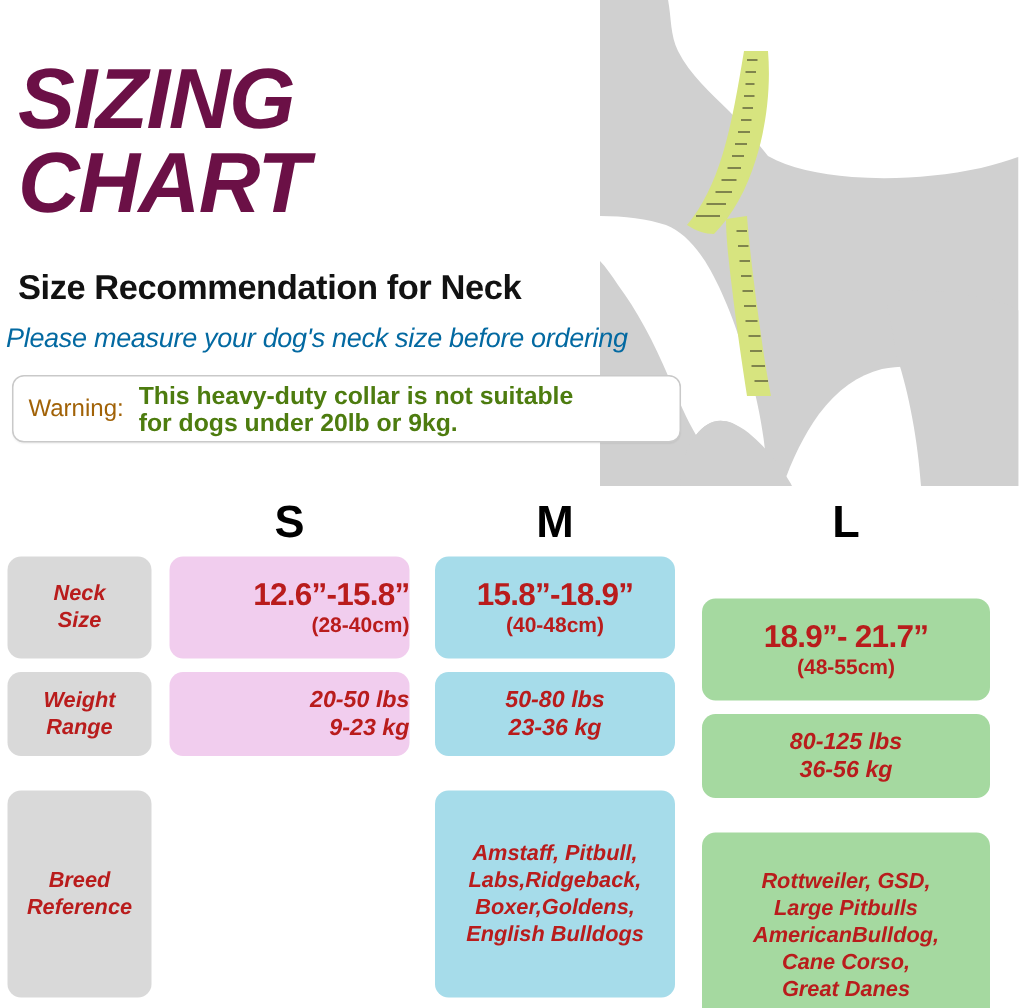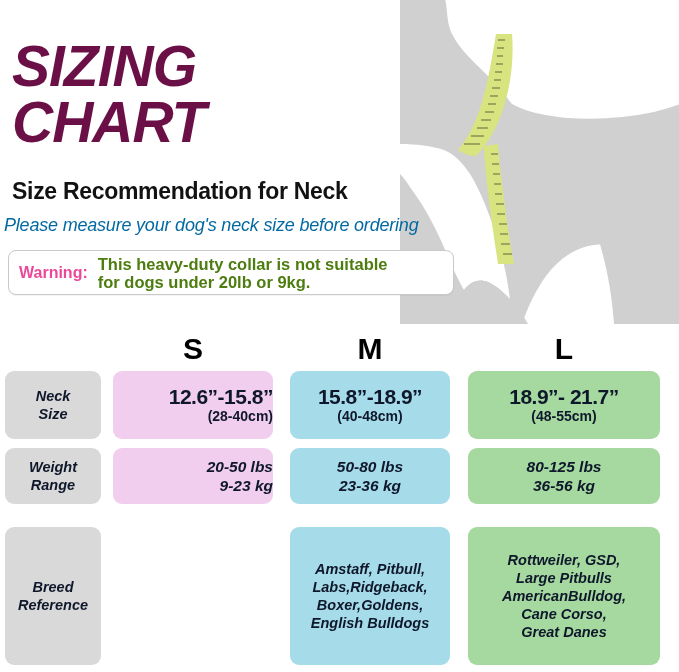--- a/index.html
+++ b/index.html
@@ -72,23 +72,23 @@
     height: 45px;
     border: 1px solid #c9c9c9;
     border-radius: 8px;
     background: #ffffff;
     box-sizing: border-box;
     display: flex;
     align-items: center;
     box-shadow: 0 1px 1px rgba(0,0,0,0.05);
   }
   .warn-label {
-    font-weight: bold;
+    font-weight: normal;
     font-size: 16px;
-    color: #ec4899;
+    color: #a16207;
     padding-left: 10px;
     white-space: nowrap;
   }
   .warn-text {
     font-weight: bold;
     font-size: 16.5px;
     line-height: 18px;
     color: #4d7c0f;
     padding-left: 10px;
   }
@@ -109,37 +109,37 @@
   
   .cell {
     position: absolute;
     border-radius: 9px;
     box-sizing: border-box;
     display: flex;
     flex-direction: column;
     align-items: center;
     justify-content: center;
     text-align: center;
-    color: #0f172a;
+    color: #b91c1c;
   }
   .lbl  { background: #d9d9d9; font-style: italic; font-weight: bold; font-size: 14.5px; line-height: 18px; }
   .pink { background: #f1cdee; align-items: flex-end; }
   .blue { background: #a6dcea; }
   .grn  { background: #a5d9a0; }
 
   .neck-main { font-weight: bold; font-size: 21px; line-height: 23px; letter-spacing: -0.5px; }
   .neck-sub  { font-weight: bold; font-size: 14px; line-height: 17px; }
   .wt        { font-style: italic; font-weight: bold; font-size: 15.5px; line-height: 19px; }
   .breed     { font-style: italic; font-weight: bold; font-size: 14.5px; line-height: 18px; }
 
   
   .col-lbl  { left: 5px;   width: 96px;  }
   .col-s    { left: 113px; width: 160px; }
   .col-m    { left: 290px; width: 160px; }
-  .col-l    { left: 468px; width: 192px; }
+  .col-l    { left: 468px; width: 192px; margin-top: 28px; }
   
   .row-neck  { top: 371px; height: 68px; }
   .row-wt    { top: 448px; height: 56px; }
   .row-breed { top: 527px; height: 138px; }
 </style>
 </head>
 <body>
 
 <div id="page">
 

